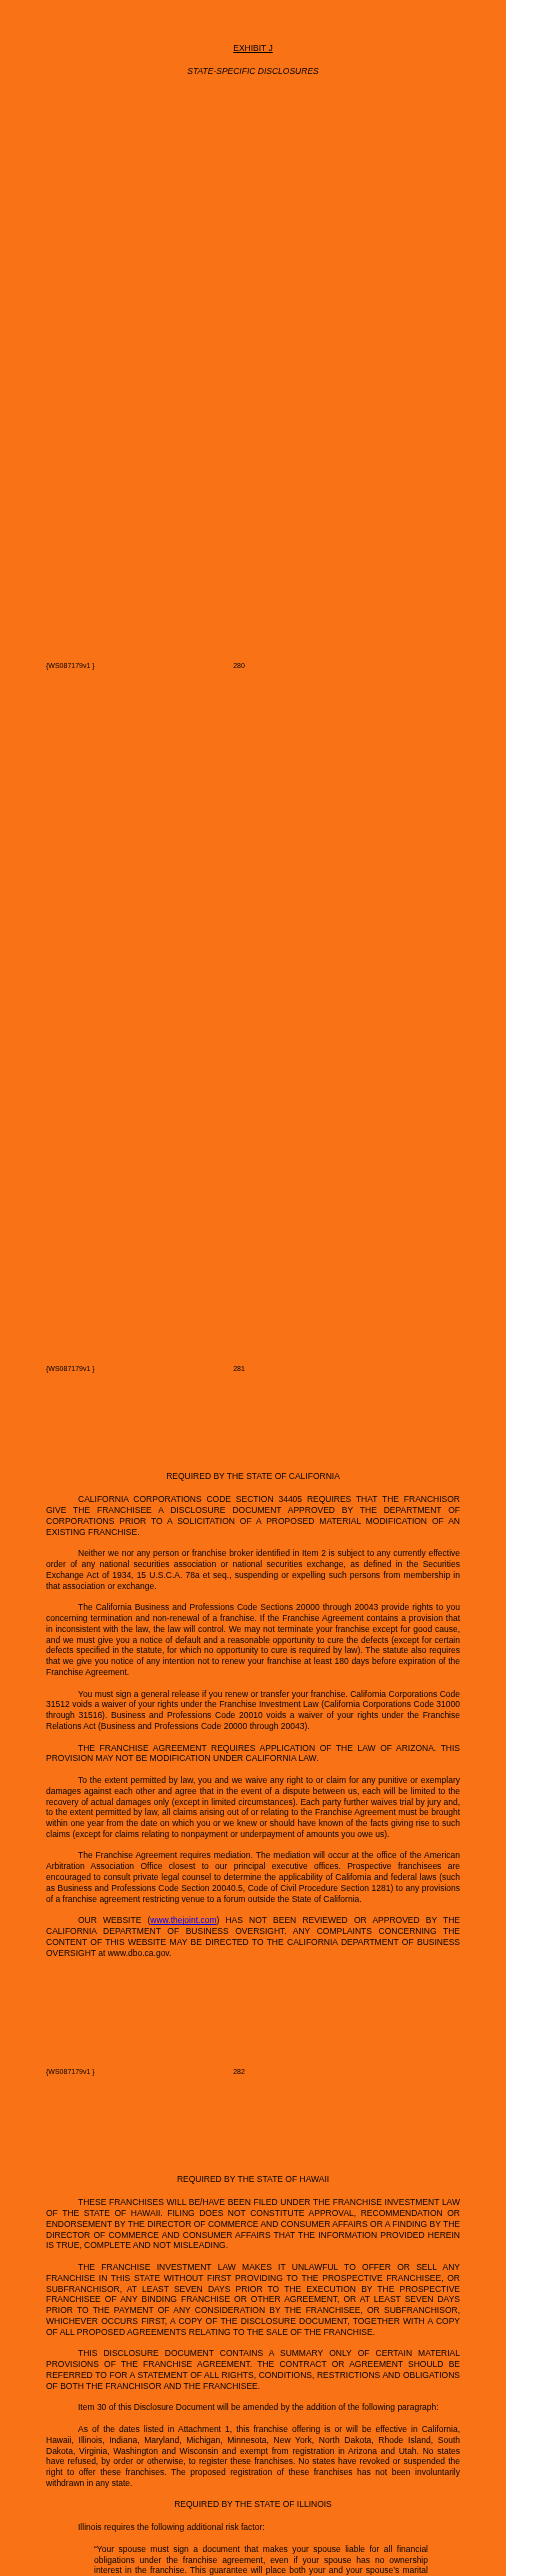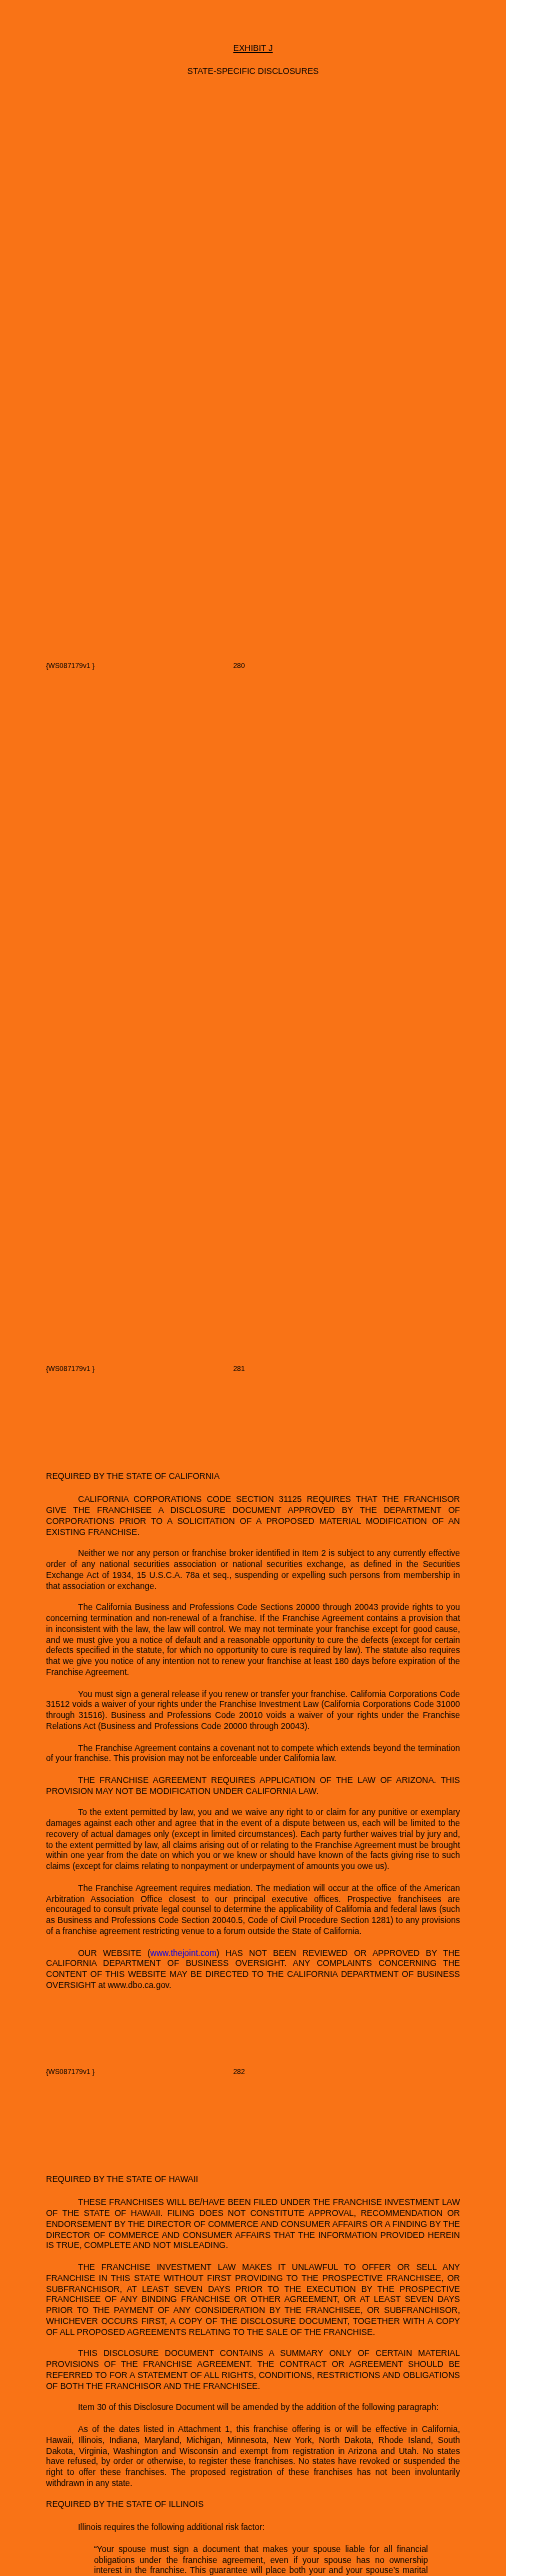--- a/index.html
+++ b/index.html
@@ -27,39 +27,42 @@
   .pad-title   { padding-top: 43px; }
   .pad-body    { padding-top: 65px; }
   .exhibit-title {
     text-align: center;
     text-decoration: underline;
     margin: 0 0 5.7px 0;
   }
   .exhibit-subtitle {
     text-align: center;
     margin: 12px;
+    font-style: italic;
   }
   .section-heading {
+    text-align: center;
     text-indent: 0;
     margin: 0 0 12.4px 0;
   }
   .para {
     margin: 0 0 10.8px 0;
     text-align: justify;
     text-indent: 32px;
   }
   .para:last-child { margin-bottom: 0; }
   .indent-block {
     margin-left: 48px;
     margin-right: 32px;
     text-indent: 0;
   }
   .il-gap { margin-top: 10.3px; }
   .link {
     color: #0000ee;
+    text-decoration: underline;
     cursor: pointer;
   }
   .page-footer {
     position: absolute;
     left: 46px;
     right: 46px;
     top: 662px;
     font-size: 7px;
     line-height: 8.8px;
   }
@@ -95,25 +98,24 @@
   <section class="page">
     <div class="page-footer">
       <span class="doc-id">{WS087179v1 }</span>
       <span class="page-num">281</span>
     </div>
   </section>
 
   <section class="page">
     <div class="content pad-body">
       <p class="section-heading">REQUIRED BY THE STATE OF CALIFORNIA</p>
-      <p class="para">CALIFORNIA CORPORATIONS CODE SECTION 31125 REQUIRES THAT THE FRANCHISOR GIVE THE FRANCHISEE A DISCLOSURE DOCUMENT APPROVED BY THE DEPARTMENT OF CORPORATIONS PRIOR TO A SOLICITATION OF A PROPOSED MATERIAL MODIFICATION OF AN EXISTING FRANCHISE.</p>
+      <p class="para">CALIFORNIA CORPORATIONS CODE SECTION 34405 REQUIRES THAT THE FRANCHISOR GIVE THE FRANCHISEE A DISCLOSURE DOCUMENT APPROVED BY THE DEPARTMENT OF CORPORATIONS PRIOR TO A SOLICITATION OF A PROPOSED MATERIAL MODIFICATION OF AN EXISTING FRANCHISE.</p>
       <p class="para">Neither we nor any person or franchise broker identified in Item 2 is subject to any currently effective order of any national securities association or national securities exchange, as defined in the Securities Exchange Act of 1934, 15 U.S.C.A. 78a et seq., suspending or expelling such persons from membership in that association or exchange.</p>
       <p class="para">The California Business and Professions Code Sections 20000 through 20043 provide rights to you concerning termination and non-renewal of a franchise. If the Franchise Agreement contains a provision that in inconsistent with the law, the law will control. We may not terminate your franchise except for good cause, and we must give you a notice of default and a reasonable opportunity to cure the defects (except for certain defects specified in the statute, for which no opportunity to cure is required by law). The statute also requires that we give you notice of any intention not to renew your franchise at least 180 days before expiration of the Franchise Agreement.</p>
       <p class="para">You must sign a general release if you renew or transfer your franchise. California Corporations Code 31512 voids a waiver of your rights under the Franchise Investment Law (California Corporations Code 31000 through 31516). Business and Professions Code 20010 voids a waiver of your rights under the Franchise Relations Act (Business and Professions Code 20000 through 20043).</p>
-      <p class="para">The Franchise Agreement contains a covenant not to compete which extends beyond the termination of your franchise. This provision may not be enforceable under California law.</p>
       <p class="para">THE FRANCHISE AGREEMENT REQUIRES APPLICATION OF THE LAW OF ARIZONA. THIS PROVISION MAY NOT BE MODIFICATION UNDER CALIFORNIA LAW.</p>
       <p class="para">To the extent permitted by law, you and we waive any right to or claim for any punitive or exemplary damages against each other and agree that in the event of a dispute between us, each will be limited to the recovery of actual damages only (except in limited circumstances). Each party further waives trial by jury and, to the extent permitted by law, all claims arising out of or relating to the Franchise Agreement must be brought within one year from the date on which you or we knew or should have known of the facts giving rise to such claims (except for claims relating to nonpayment or underpayment of amounts you owe us).</p>
       <p class="para">The Franchise Agreement requires mediation. The mediation will occur at the office of the American Arbitration Association Office closest to our principal executive offices. Prospective franchisees are encouraged to consult private legal counsel to determine the applicability of California and federal laws (such as Business and Professions Code Section 20040.5, Code of Civil Procedure Section 1281) to any provisions of a franchise agreement restricting venue to a forum outside the State of California.</p>
       <p class="para"><span>OUR WEBSITE (</span><a class="link">www.thejoint.com</a><span>) HAS NOT BEEN REVIEWED OR APPROVED BY THE CALIFORNIA DEPARTMENT OF BUSINESS OVERSIGHT. ANY COMPLAINTS CONCERNING THE CONTENT OF THIS WEBSITE MAY BE DIRECTED TO THE CALIFORNIA DEPARTMENT OF BUSINESS OVERSIGHT at www.dbo.ca.gov.</span></p>
     </div>
     <div class="page-footer">
       <span class="doc-id">{WS087179v1 }</span>
       <span class="page-num">282</span>
     </div>
   </section>

